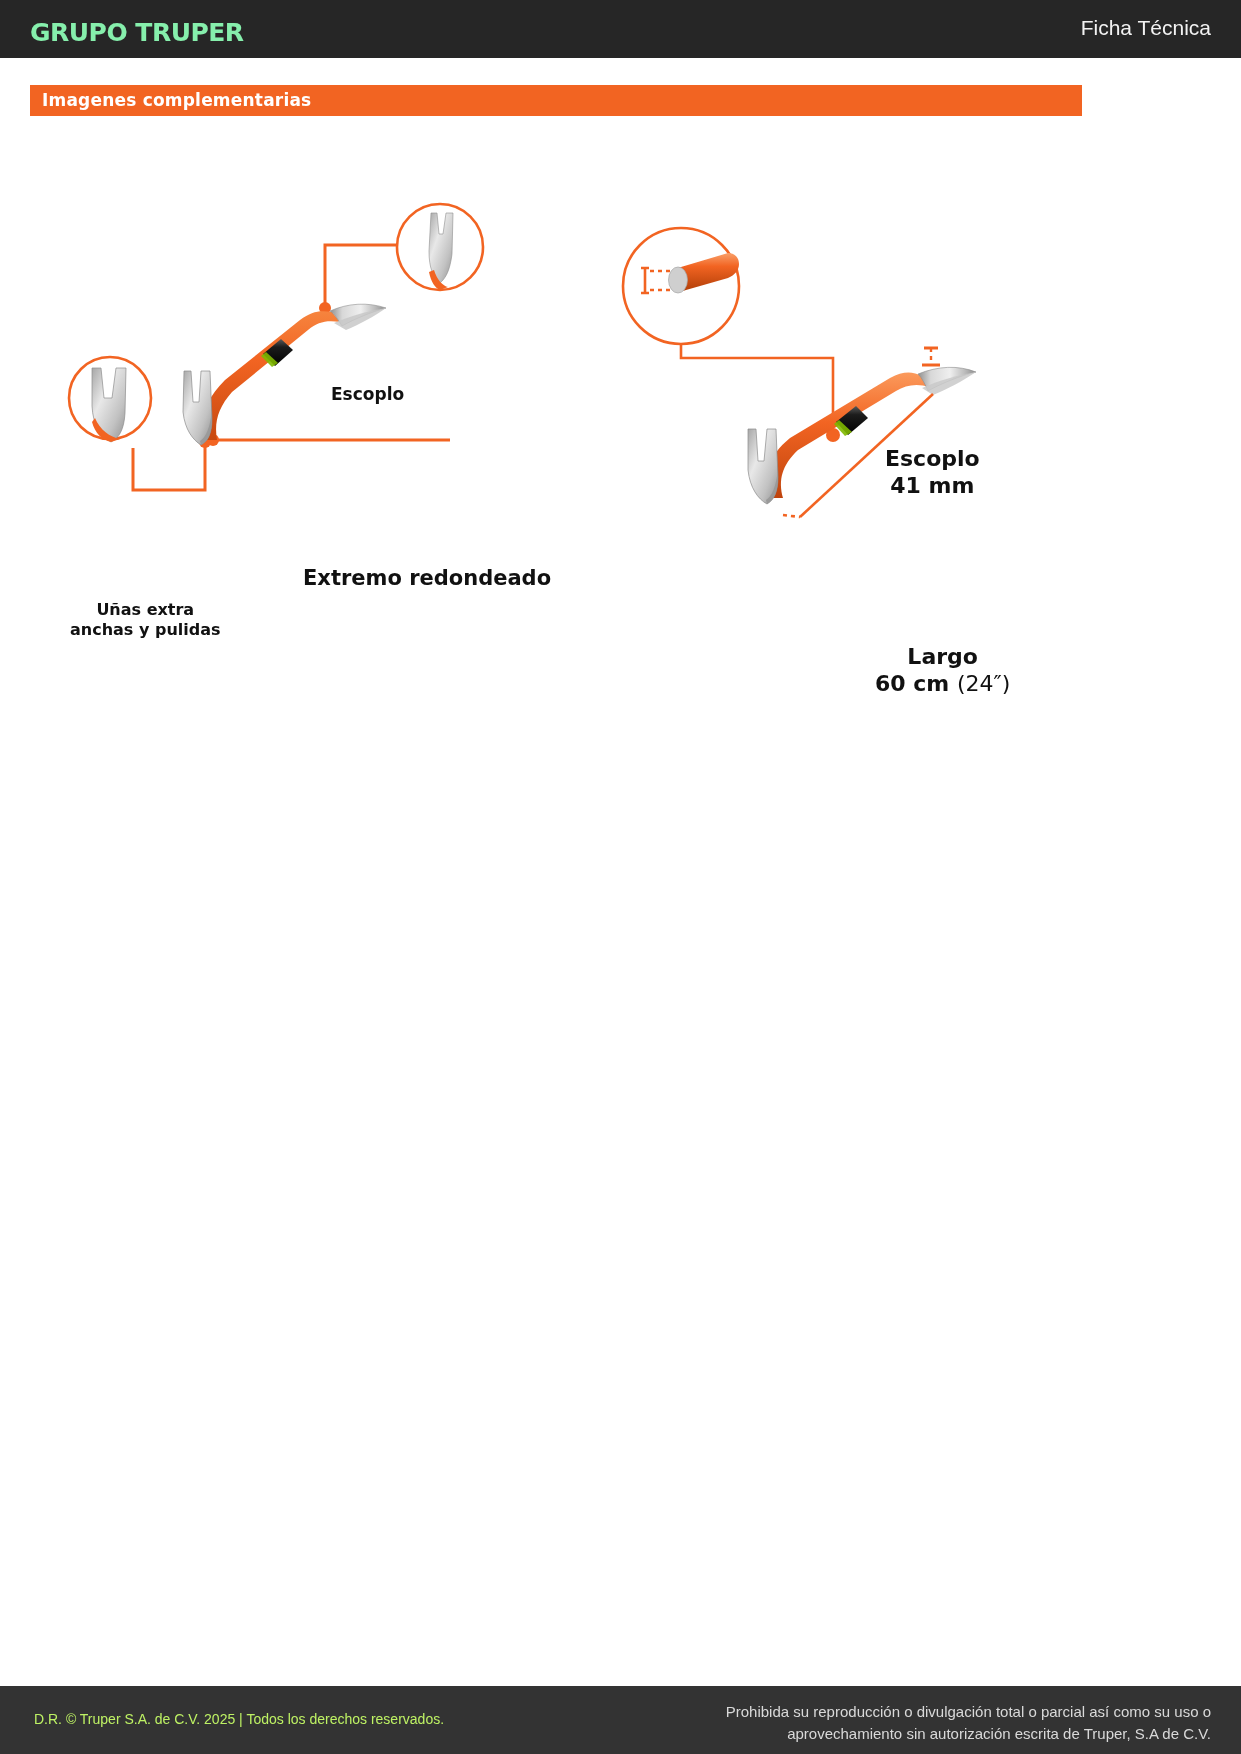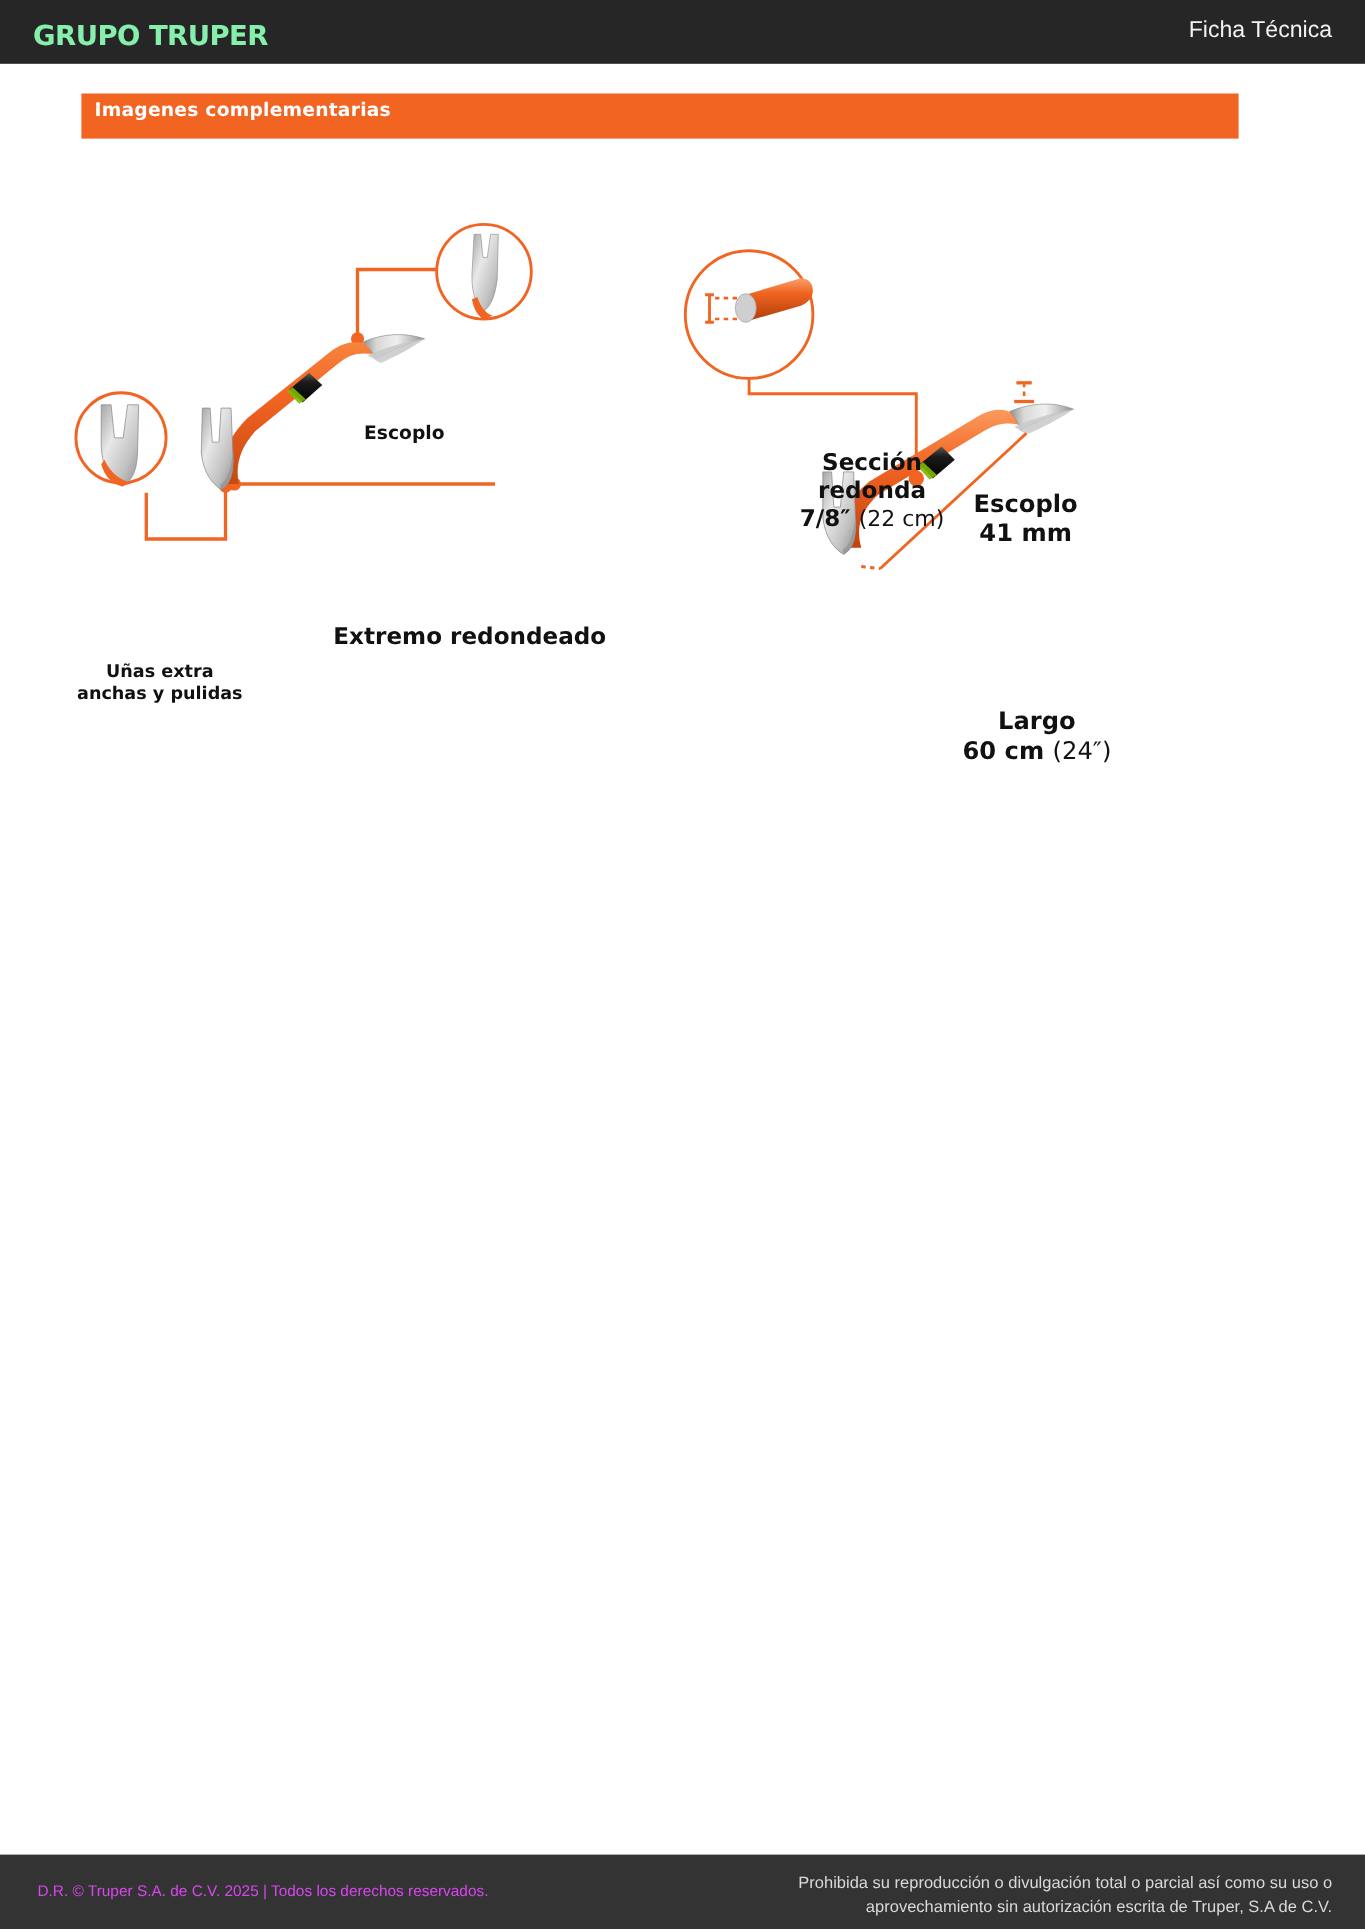--- a/index.html
+++ b/index.html
@@ -32,23 +32,22 @@
   #sheet-title {
     position: absolute; right: 30px; top: 16px;
     font-size: 21px; color: #f2f2f2;
     font-family: "Liberation Sans", sans-serif;
     white-space: nowrap;
   }
 
   
   #section-bar {
     position: absolute; left: 30px; top: 85px;
-    width: 1052px; height: 41px;
+    width: 1052px; height: 31px;
     background: #F26422;
-    margin-left: 44px;
   }
   #section-bar-label {
     position: absolute; left: 12px; top: 5px;
     color: #ffffff; font-size: 17px; font-weight: bold;
     font-family: "DejaVu Sans", sans-serif;
     letter-spacing: 0.2px;
   }
 
   
   #diagram-area {
@@ -99,21 +98,21 @@
   #label-largo .sub { font-weight: normal; }
 
   
   #page-footer {
     position: absolute; left: 0; top: 1686px;
     width: 1241px; height: 68px;
     background: #333333;
   }
   #footer-copyright {
     position: absolute; left: 34px; top: 25px;
-    color: #d946ef; font-size: 14px;
+    color: #bef264; font-size: 14px;
     font-family: "Liberation Sans", sans-serif;
   }
   #footer-legal {
     position: absolute; right: 30px; top: 15px;
     color: #d9d9d9; font-size: 15px;
     text-align: right; line-height: 1.45;
     font-family: "Liberation Sans", sans-serif;
   }
 </style>
 </head>
@@ -292,26 +291,20 @@
 
   <div class="cal-label" id="label-escoplo-left">Escoplo</div>
 
   <div class="cal-label" id="label-extremo">Extremo redondeado</div>
 
   <div class="cal-label" id="label-unas">
     <span>Uñas extra</span><br>
     <span>anchas y pulidas</span>
   </div>
 
-  <div class="cal-label" id="label-seccion">
-    <span>Sección</span><br>
-    <span>redonda</span><br>
-    <span>7/8″</span>
-    <span class="sub">(22 cm)</span>
-  </div>
 
   <div class="cal-label" id="label-escoplo-right">
     <span>Escoplo</span><br>
     <span>41 mm</span>
   </div>
 
   <div class="cal-label" id="label-largo">
     <span>Largo</span><br>
     <span>60 cm</span>
     <span class="sub">(24″)</span>

